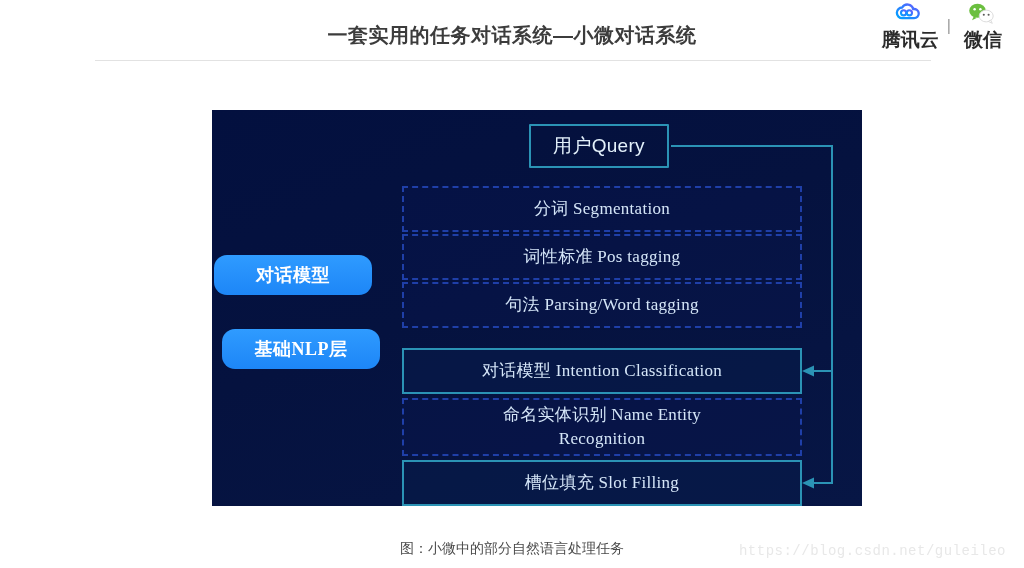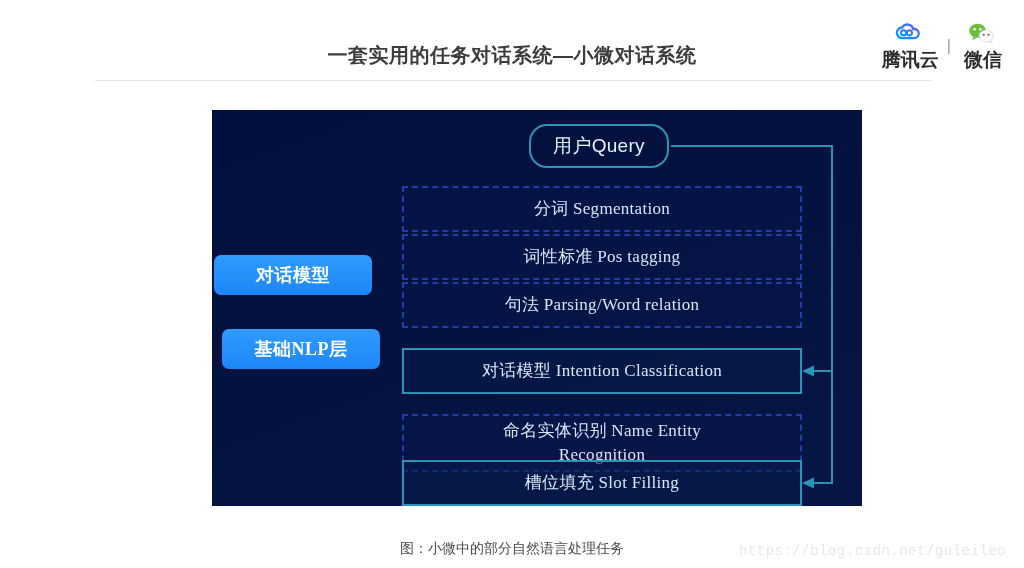--- a/index.html
+++ b/index.html
@@ -14,21 +14,20 @@
     overflow: hidden;
     font-family: "Liberation Sans", "DejaVu Sans", sans-serif;
   }
 
   
   #header {
     position: absolute;
     left: 0; top: 0;
     width: 1024px;
     height: 62px;
-    margin-top: 20px;
   }
   #page-title {
     position: absolute;
     left: 0; top: 22px;
     width: 1024px;
     text-align: center;
     font-size: 20px;
     font-weight: bold;
     color: #3c3c3c;
     letter-spacing: 0.5px;
@@ -81,21 +80,21 @@
     background: #040f3f;
     background-image: linear-gradient(160deg, #03103f 0%, #05123f 45%, #071645 100%);
     overflow: hidden;
   }
 
   
   .stage-pill {
     position: absolute;
     width: 158px;
     height: 40px;
-    border-radius: 7px;
+    border-radius: 13px;
     background: linear-gradient(180deg, #2f9bff 0%, #1d86f7 100%);
     color: #ffffff;
     font-size: 18px;
     font-weight: bold;
     display: flex;
     align-items: center;
     justify-content: center;
     letter-spacing: 0.5px;
   }
   #pill-dialog-model { left: 2px;  top: 145px; }
@@ -123,33 +122,33 @@
   }
   .task-box.solid {
     border: 2px solid #2b93b5;
     background: rgba(8, 28, 74, 0.55);
   }
 
   #box-segmentation { top: 76px;  height: 46px; }
   #box-pos-tagging  { top: 124px; height: 46px; text-align: right; }
   #box-parsing      { top: 172px; height: 46px; }
   #box-intention    { top: 238px; height: 46px; }
-  #box-ner          { top: 304px; height: 58px; }
+  #box-ner          { top: 288px; height: 58px; }
   #box-slot-filling { top: 350px; height: 46px; }
 
   
   #box-user-query {
     position: absolute;
     left: 317px;
     top: 14px;
     width: 140px;
     height: 44px;
     box-sizing: border-box;
     border: 2px solid #2b93b5;
-    border-radius: 18px;
+    border-radius: 1px;
     background: rgba(5, 18, 62, 0.6);
     color: #e3f1fb;
     font-size: 19px;
     display: flex;
     align-items: center;
     justify-content: center;
     letter-spacing: 0.3px;
   }
 
   
@@ -250,21 +249,21 @@
   <div id="box-user-query">用户Query</div>
 
   <div class="stage-pill" id="pill-dialog-model">对话模型</div>
 
   <div class="stage-pill" id="pill-nlp-layer">基础NLP层</div>
 
   <div class="task-box dashed" id="box-segmentation">分词 Segmentation</div>
 
   <div class="task-box dashed" id="box-pos-tagging">词性标准 Pos tagging</div>
 
-  <div class="task-box dashed" id="box-parsing">句法 Parsing/Word relation</div>
+  <div class="task-box dashed" id="box-parsing">句法 Parsing/Word tagging</div>
 
   <div class="task-box solid" id="box-intention">对话模型 Intention Classification</div>
 
   <div class="task-box dashed" id="box-ner">命名实体识别 Name Entity<br>Recognition</div>
 
   <div class="task-box solid" id="box-slot-filling">槽位填充 Slot Filling</div>
 
 </div>
 
 <div id="figure-caption">图：小微中的部分自然语言处理任务</div>

